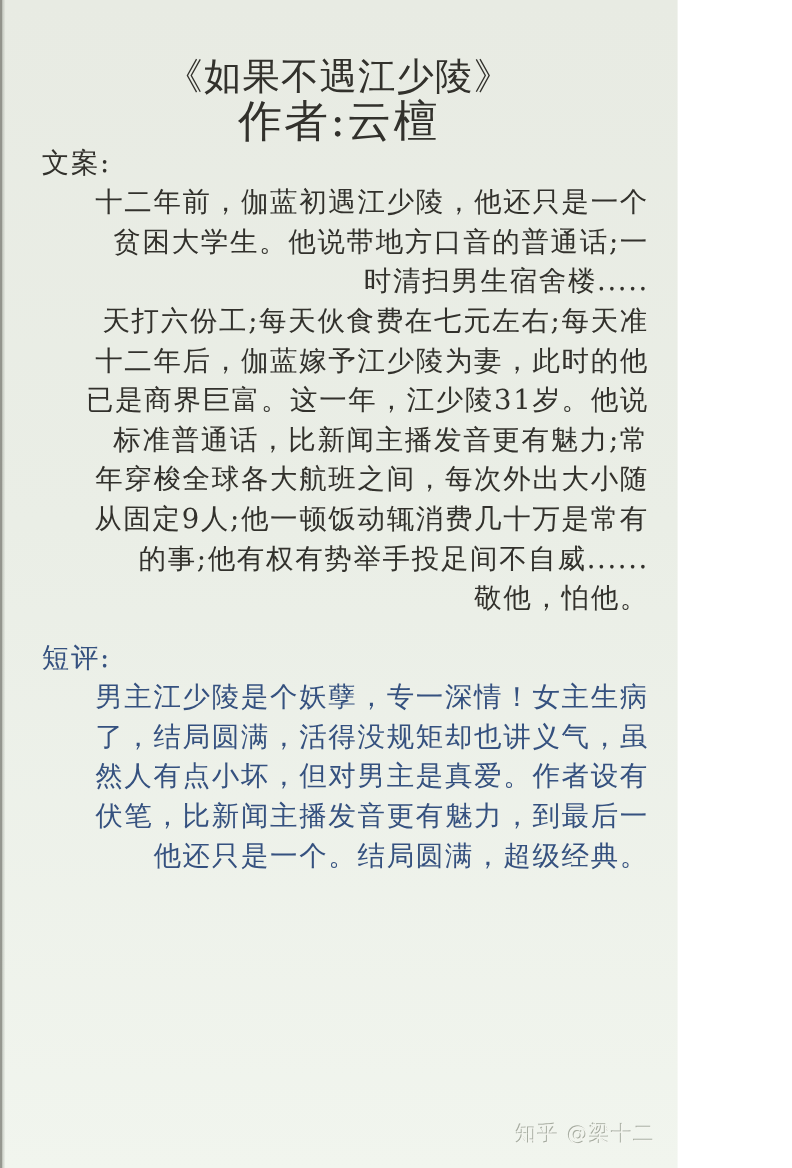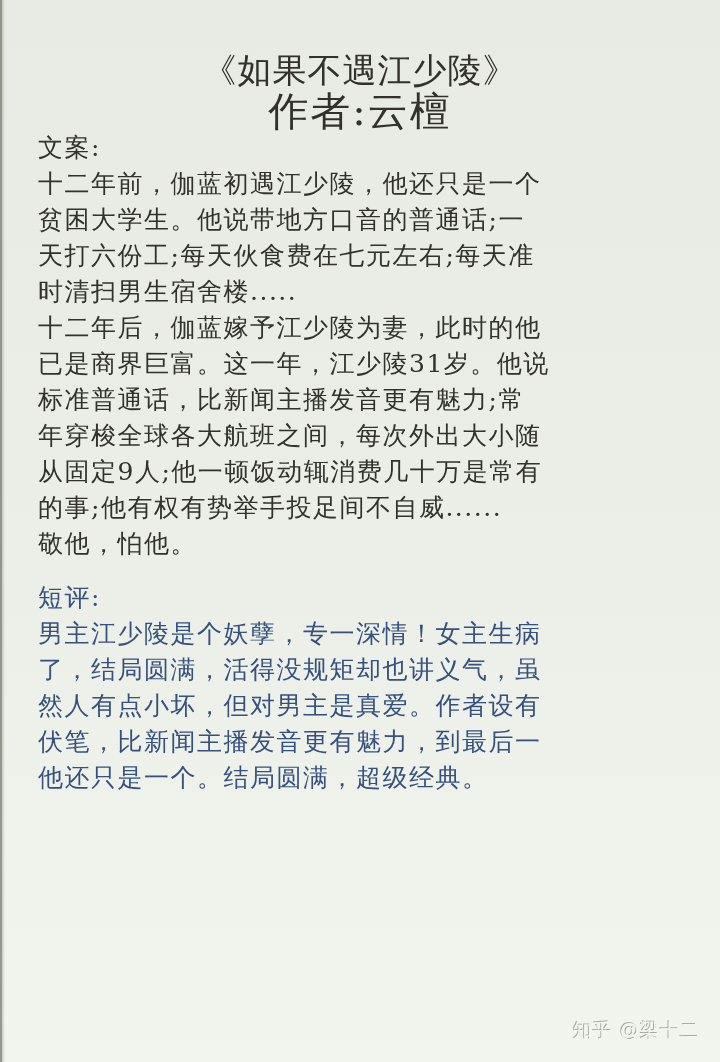--- a/index.html
+++ b/index.html
@@ -1,18 +1,18 @@
 <!DOCTYPE html>
 <html><head>
 <meta charset="utf-8">
 <style>
   html, body { margin: 0; padding: 0; }
   .page {
     position: relative;
-    width: 720px;
+    width: 616px;
     height: 1062px;
     box-sizing: border-box;
     background: linear-gradient(180deg, #e8ebe3 0%, #eaeee6 45%, #f1f5ee 100%);
     font-family: "DejaVu Serif", "Liberation Serif", serif;
     color: #32312c;
     overflow: hidden;
     padding-top: 48px;
   }
   
   .page::before {
@@ -44,21 +44,21 @@
     letter-spacing: 2px;
   }
   .content {
     padding-left: 38px;
     padding-right: 26px;
     font-size: 25px;
     line-height: 36px;
     letter-spacing: 1.5px;
   }
   .section-label { white-space: nowrap; }
-  .para { margin: 0; }
+  .para { margin: 0; text-align: right; }
   .para > div { white-space: nowrap; }
   .para-2 { }
   .review-section {
     margin-top: 18px;
     color: #35517f;
   }
   .watermark {
     position: absolute;
     right: 20px;
     bottom: 18px;
@@ -78,22 +78,22 @@
 
   <div class="author">作者:云檀</div>
 
   <div class="content">
 
     <div class="synopsis-section">
       <div class="section-label">文案:</div>
       <div class="para para-1">
           <div>十二年前，伽蓝初遇江少陵，他还只是一个</div>
           <div>贫困大学生。他说带地方口音的普通话;一</div>
+          <div>时清扫男生宿舍楼.....</div>
           <div>天打六份工;每天伙食费在七元左右;每天准</div>
-          <div>时清扫男生宿舍楼.....</div>
         </div>
       <div class="para para-2">
           <div>十二年后，伽蓝嫁予江少陵为妻，此时的他</div>
           <div>已是商界巨富。这一年，江少陵31岁。他说</div>
           <div>标准普通话，比新闻主播发音更有魅力;常</div>
           <div>年穿梭全球各大航班之间，每次外出大小随</div>
           <div>从固定9人;他一顿饭动辄消费几十万是常有</div>
           <div>的事;他有权有势举手投足间不自威......</div>
           <div>敬他，怕他。</div>
         </div>

